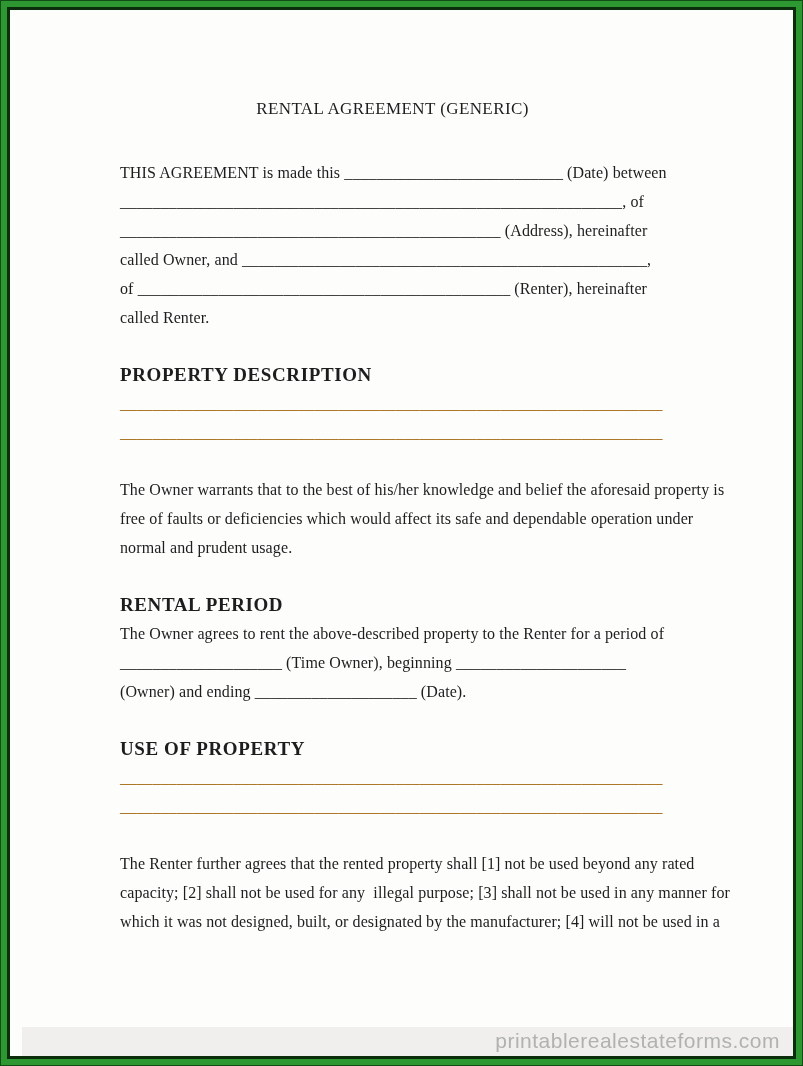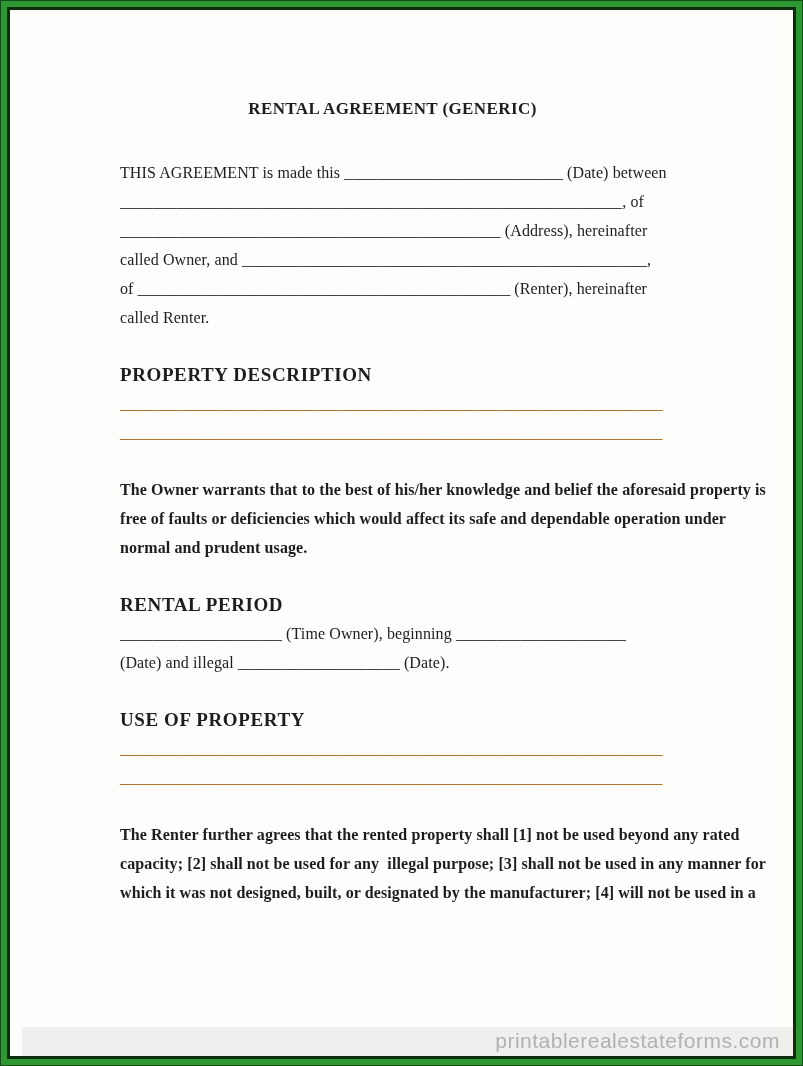--- a/index.html
+++ b/index.html
@@ -27,41 +27,41 @@
     height: 100%;
     padding: 0 128px 0 110px;
     font-family: "Liberation Serif", "DejaVu Serif", serif;
     color: #1d1d1d;
     font-size: 16px;
   }
   .doc-title {
     margin: 87px 0 0 0;
     text-align: center;
     font-size: 17px;
-    font-weight: bold;
+    font-weight: normal;
     letter-spacing: 0.4px;
     line-height: 24px;
     white-space: pre;
   }
   .tline {
     line-height: 29px;
     white-space: pre;
     letter-spacing: 0.1px;
   }
   .intro       { margin-top: 37px; }
   .sec-heading {
     margin: 28px 0 0 0;
     font-size: 19px;
     font-weight: bold;
     letter-spacing: 0.6px;
     line-height: 29px;
     white-space: pre;
   }
   .blanks      { margin-top: 0; color: #a16207; }
-  .para        { margin-top: 28px; font-weight: bold; }
+  .para        { margin-top: 28px; }
   .para-tight  { margin-top: 0; }
   .watermark-bar {
     position: absolute;
     left: 12px; right: 0; bottom: 0;
     height: 29px;
     background: #f0efee;
     text-align: right;
     padding-right: 13px;
     box-sizing: border-box;
   }
@@ -97,22 +97,23 @@
         <div class="tline">___________________________________________________________________</div>
       </div>
       <div class="para">
         <div class="tline">The Owner warrants that to the best of his/her knowledge and belief the aforesaid property is</div>
         <div class="tline">free of faults or deficiencies which would affect its safe and dependable operation under</div>
         <div class="tline">normal and prudent usage.</div>
       </div>
 
       <h2 class="sec-heading">RENTAL PERIOD</h2>
       <div class="para-tight">
+        <div class="tline">The Owner agrees to rent the above-described property to the Renter for a period of</div>
         <div class="tline">____________________ (Time Owner), beginning _____________________</div>
-        <div class="tline">(Date) and illegal ____________________ (Date).</div>
+        <div class="tline">(Owner) and ending ____________________ (Date).</div>
       </div>
 
       <h2 class="sec-heading">USE OF PROPERTY</h2>
       <div class="blanks">
         <div class="tline">___________________________________________________________________</div>
         <div class="tline">___________________________________________________________________</div>
       </div>
       <div class="para">
         <div class="tline">The Renter further agrees that the rented property shall [1] not be used beyond any rated</div>
         <div class="tline">capacity; [2] shall not be used for any  illegal purpose; [3] shall not be used in any manner for</div>

